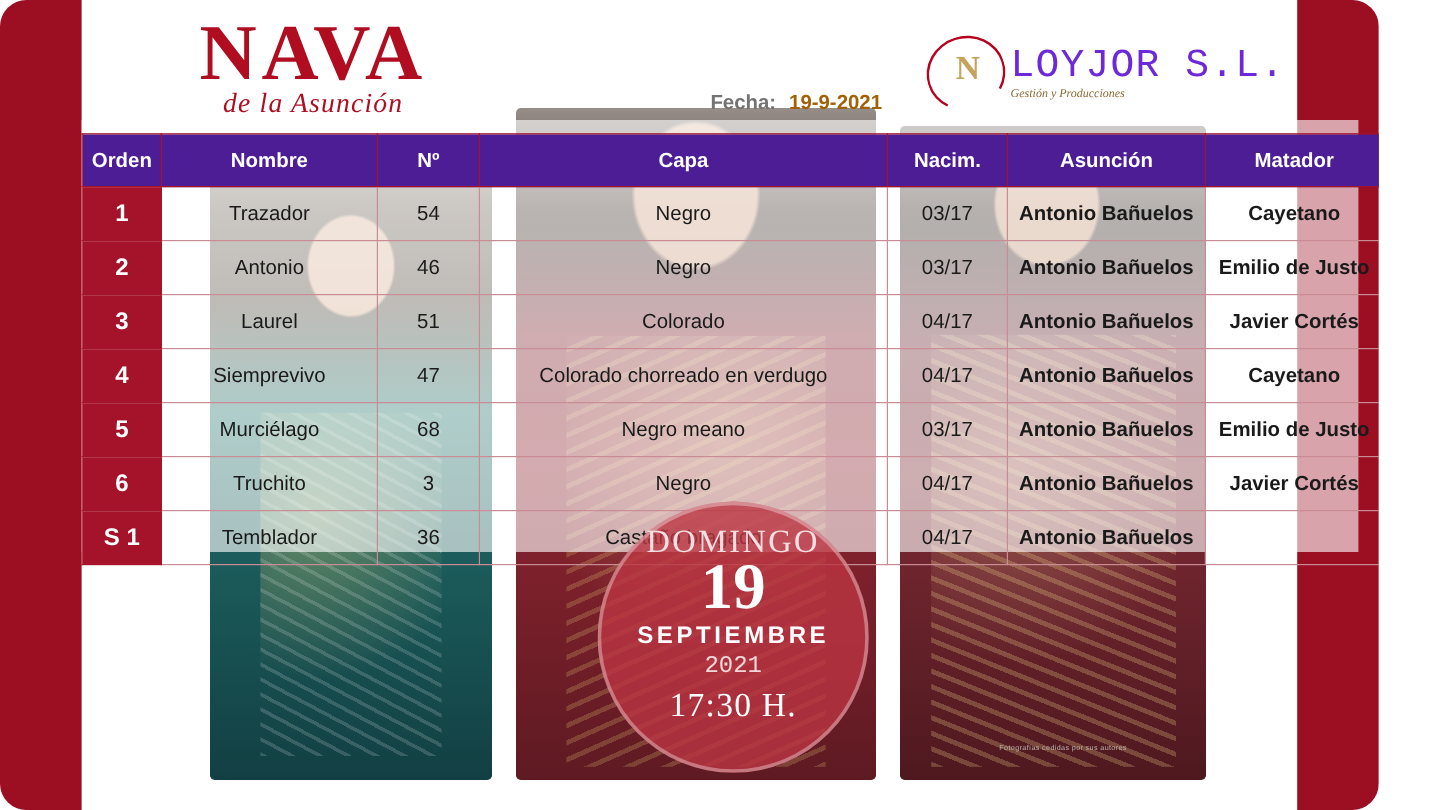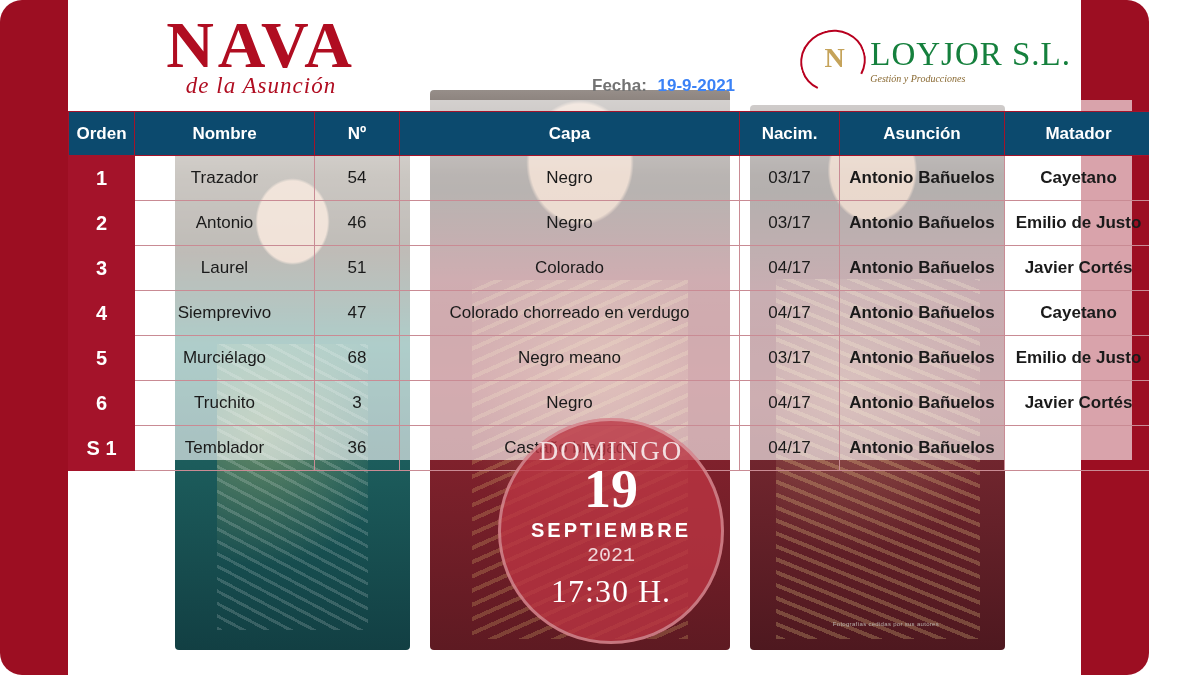--- a/index.html
+++ b/index.html
@@ -124,21 +124,21 @@
   .fecha {
     position: absolute;
     left: 592px; top: 76px;
     z-index: 7;
     font-size: 17px;
     font-weight: bold;
     color: #2b2b2b;
     white-space: nowrap;
   }
   .fecha .lbl { color: #737373; margin-right: 6px; }
-  .fecha .val { color: #3b82f6; font-weight: bold; }
+  .fecha .val { color: #a16207; font-weight: bold; }
 
   
   .logo-loyjor {
     position: absolute;
     right: 78px; top: 30px;
     z-index: 7;
     display: flex;
     align-items: center;
     gap: 4px;
   }
@@ -158,23 +158,23 @@
     left: 0; right: 0; top: 12px;
     text-align: center;
     font-family: "Liberation Serif", serif;
     font-size: 28px;
     color: #c5a35a;
     font-weight: bold;
     letter-spacing: -3px;
   }
   .loyjor-text { line-height: 1; }
   .loyjor-text .lname {
-    font-family: Liberation Serif, serif;
+    font-family: Liberation Mono, monospace;
     font-size: 33px;
-    color: #15803d;
+    color: #6d28d9;
     letter-spacing: 1px;
   }
   .loyjor-text .ltag {
     font-family: "Liberation Serif", serif;
     font-style: italic;
     font-size: 10px;
     color: #8a6a33;
     margin-top: 3px;
   }
 
@@ -184,21 +184,21 @@
     left: 68px; top: 111px;
     width: 1064px;
     z-index: 8;
   }
   table.sched {
     width: 100%;
     border-collapse: collapse;
     table-layout: fixed;
   }
   table.sched thead th {
-    background: #0c4a6e;
+    background: #4c1d95;
     color: #ffffff;
     font-size: 17px;
     font-weight: bold;
     height: 44px;
     border: 1px solid #a4132a;
     text-align: center;
     white-space: nowrap;
     margin-left: 19px;
   }
   table.sched tbody td {
@@ -264,21 +264,21 @@
     margin-top: 4px;
   }
   .stamp .yr {
     font-family: Liberation Mono, monospace;
     font-size: 20px;
     margin-top: 2px;
     color: #f0d7da;
   }
   .stamp .hour {
     font-family: "Liberation Serif", serif;
-    font-size: 32px;
+    font-size: 28px;
     margin-top: 6px;
     letter-spacing: 1px;
     text-align: center;
   }
 
   .credit {
     position: absolute;
     right: 210px; bottom: 48px;
     font-size: 6px;
     color: #b9b0ab;

